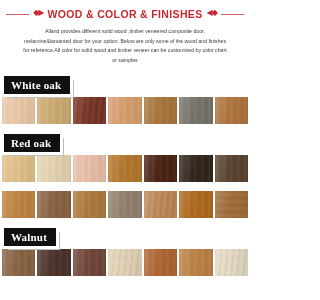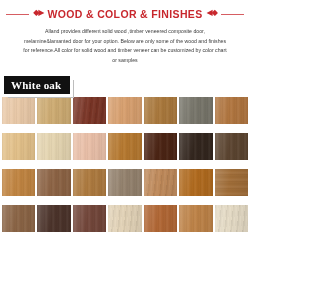--- a/index.html
+++ b/index.html
@@ -129,20 +129,21 @@
             <div class="grain"></div>
             <div class="sheen"></div>
           </div>
           <div class="swatch" style="background: rgb(176, 117, 63);">
             <div class="grain"></div>
             <div class="sheen"></div>
           </div>
         </div>
       </div>
       <div class="section">
+        <div class="label-wrap"><span class="label-box">Red oak</span></div>
         <div class="swatch-row">
           <div class="swatch" style="background: rgb(226, 192, 137);">
             <div class="grain"></div>
             <div class="sheen"></div>
           </div>
           <div class="swatch" style="background: rgb(228, 212, 176);">
             <div class="grain"></div>
             <div class="sheen"></div>
           </div>
           <div class="swatch" style="background: rgb(233, 191, 168);">
@@ -193,20 +194,21 @@
             <div class="grain"></div>
             <div class="sheen"></div>
           </div>
           <div class="swatch" style="background: rgb(160, 109, 56);">
             <div class="grain horiz"></div>
             <div class="sheen"></div>
           </div>
         </div>
       </div>
       <div class="section">
+        <div class="label-wrap"><span class="label-box">Walnut</span></div>
         <div class="swatch-row">
           <div class="swatch" style="background: rgb(138, 100, 69);">
             <div class="grain"></div>
             <div class="sheen"></div>
           </div>
           <div class="swatch" style="background: rgb(75, 51, 42);">
             <div class="grain"></div>
             <div class="sheen"></div>
           </div>
           <div class="swatch" style="background: rgb(114, 70, 58);">

